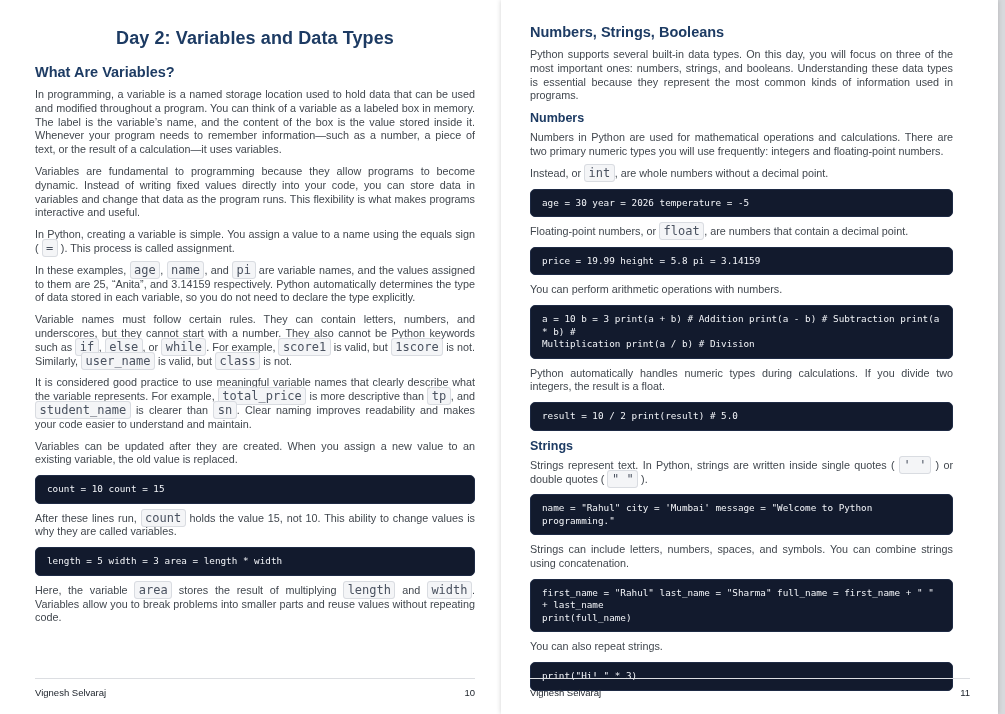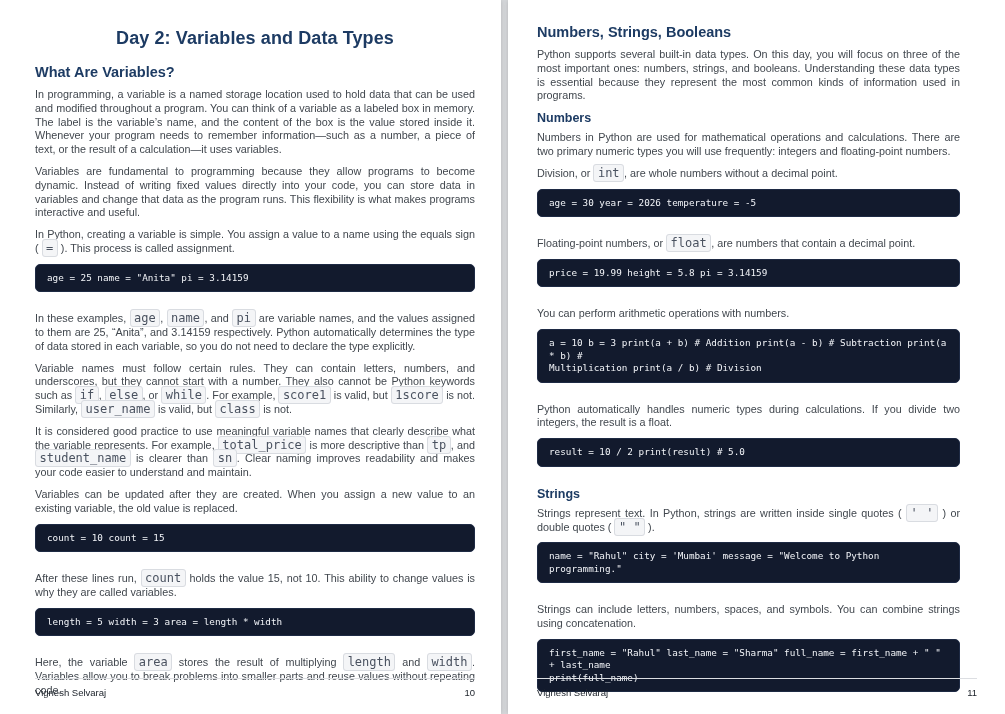--- a/index.html
+++ b/index.html
@@ -7,21 +7,20 @@
   body {
     width: 1005px; height: 714px;
     background: #d7d9dc;
     font-family: "Liberation Sans", "DejaVu Sans", sans-serif;
     -webkit-font-smoothing: antialiased;
   }
   .spread {
     display: flex;
     width: 1005px; height: 714px;
     background: #d7d9dc;
-    gap: 7px;
   }
   .page {
     background: #ffffff;
     height: 714px;
     position: relative;
     overflow: hidden;
     box-shadow: 0 0 5px rgba(0,0,0,0.18);
   }
   .page-left  { width: 501px; padding: 24px 26px 0 35px; }
   .page-right { width: 497px; padding: 22px 45px 0 29px; }
@@ -72,21 +71,21 @@
   }
   pre.code-block {
     font-family: "DejaVu Sans Mono", "Liberation Mono", monospace;
     font-size: 9.3px;
     line-height: 12.5px;
     background: var(--code-bg);
     color: var(--code-text);
     border: 1px solid #1e2a44;
     border-radius: 5px;
     padding: 7px 11px;
-    margin: 4px 0 20px;
+    margin: 4px 0 8px;
     white-space: pre-wrap;
     word-wrap: break-word;
   }
   footer.page-footer {
     position: absolute;
     bottom: 16px;
     display: flex;
     justify-content: space-between;
     align-items: baseline;
     border-top: 1px solid #dcdee2;
@@ -104,21 +103,20 @@
 
 <div class="spread">
 
   <section class="page page-left">
     <div class="content" id="page-content-0">
         <h1 class="page-title">Day 2: Variables and Data Types</h1>
         <h2 class="section-heading">What Are Variables?</h2>
         <p class="paragraph"><span class="text-run">In programming, a variable is a named storage location used to hold data that can be used and modified throughout a program. You can think of a variable as a labeled box in memory. The label is the variable’s name, and the content of the box is the value stored inside it. Whenever your program needs to remember information—such as a number, a piece of text, or the result of a calculation—it uses variables.</span></p>
         <p class="paragraph"><span class="text-run">Variables are fundamental to programming because they allow programs to become dynamic. Instead of writing fixed values directly into your code, you can store data in variables and change that data as the program runs. This flexibility is what makes programs interactive and useful.</span></p>
         <p class="paragraph"><span class="text-run">In Python, creating a variable is simple. You assign a value to a name using the equals sign ( </span><code class="inline-code">=</code><span class="text-run"> ). This process is called assignment.</span></p>
-        <pre class="code-block">age = 25 name = "Anita" pi = 3.14159</pre>
         <p class="paragraph"><span class="text-run">In these examples, </span><code class="inline-code">age</code><span class="text-run">, </span><code class="inline-code">name</code><span class="text-run">, and </span><code class="inline-code">pi</code><span class="text-run"> are variable names, and the values assigned to them are 25, “Anita”, and 3.14159 respectively. Python automatically determines the type of data stored in each variable, so you do not need to declare the type explicitly.</span></p>
         <p class="paragraph"><span class="text-run">Variable names must follow certain rules. They can contain letters, numbers, and underscores, but they cannot start with a number. They also cannot be Python keywords such as </span><code class="inline-code">if</code><span class="text-run">, </span><code class="inline-code">else</code><span class="text-run">, or </span><code class="inline-code">while</code><span class="text-run">. For example, </span><code class="inline-code">score1</code><span class="text-run"> is valid, but </span><code class="inline-code">1score</code><span class="text-run"> is not. Similarly, </span><code class="inline-code">user_name</code><span class="text-run"> is valid, but </span><code class="inline-code">class</code><span class="text-run"> is not.</span></p>
         <p class="paragraph"><span class="text-run">It is considered good practice to use meaningful variable names that clearly describe what the variable represents. For example, </span><code class="inline-code">total_price</code><span class="text-run"> is more descriptive than </span><code class="inline-code">tp</code><span class="text-run">, and </span><code class="inline-code">student_name</code><span class="text-run"> is clearer than </span><code class="inline-code">sn</code><span class="text-run">. Clear naming improves readability and makes your code easier to understand and maintain.</span></p>
         <p class="paragraph"><span class="text-run">Variables can be updated after they are created. When you assign a new value to an existing variable, the old value is replaced.</span></p>
         <pre class="code-block">count = 10 count = 15</pre>
         <p class="paragraph"><span class="text-run">After these lines run, </span><code class="inline-code">count</code><span class="text-run"> holds the value 15, not 10. This ability to change values is why they are called variables.</span></p>
         <pre class="code-block">length = 5 width = 3 area = length * width</pre>
         <p class="paragraph"><span class="text-run">Here, the variable </span><code class="inline-code">area</code><span class="text-run"> stores the result of multiplying </span><code class="inline-code">length</code><span class="text-run"> and </span><code class="inline-code">width</code><span class="text-run">. Variables allow you to break problems into smaller parts and reuse values without repeating code.</span></p>
       </div>
     <footer class="page-footer">
@@ -126,21 +124,21 @@
       <span class="footer-page">10</span>
     </footer>
   </section>
 
   <section class="page page-right">
     <div class="content" id="page-content-1">
         <h2 class="section-heading">Numbers, Strings, Booleans</h2>
         <p class="paragraph"><span class="text-run">Python supports several built-in data types. On this day, you will focus on three of the most important ones: numbers, strings, and booleans. Understanding these data types is essential because they represent the most common kinds of information used in programs.</span></p>
         <h3 class="subsection-heading">Numbers</h3>
         <p class="paragraph"><span class="text-run">Numbers in Python are used for mathematical operations and calculations. There are two primary numeric types you will use frequently: integers and floating-point numbers.</span></p>
-        <p class="paragraph"><span class="text-run">Division, or </span><code class="inline-code">int</code><span class="text-run">, are whole numbers without a decimal point.</span></p>
+        <p class="paragraph"><span class="text-run">Instead, or </span><code class="inline-code">int</code><span class="text-run">, are whole numbers without a decimal point.</span></p>
         <pre class="code-block">age = 30 year = 2026 temperature = -5</pre>
         <p class="paragraph"><span class="text-run">Floating-point numbers, or </span><code class="inline-code">float</code><span class="text-run">, are numbers that contain a decimal point.</span></p>
         <pre class="code-block">price = 19.99 height = 5.8 pi = 3.14159</pre>
         <p class="paragraph"><span class="text-run">You can perform arithmetic operations with numbers.</span></p>
         <pre class="code-block">a = 10 b = 3 print(a + b) # Addition print(a - b) # Subtraction print(a * b) #
 Multiplication print(a / b) # Division</pre>
         <p class="paragraph"><span class="text-run">Python automatically handles numeric types during calculations. If you divide two integers, the result is a float.</span></p>
         <pre class="code-block">result = 10 / 2 print(result) # 5.0</pre>
         <h3 class="subsection-heading">Strings</h3>
         <p class="paragraph"><span class="text-run">Strings represent text. In Python, strings are written inside single quotes ( </span><code class="inline-code">' '</code><span class="text-run"> ) or double quotes ( </span><code class="inline-code">" "</code><span class="text-run"> ).</span></p>

